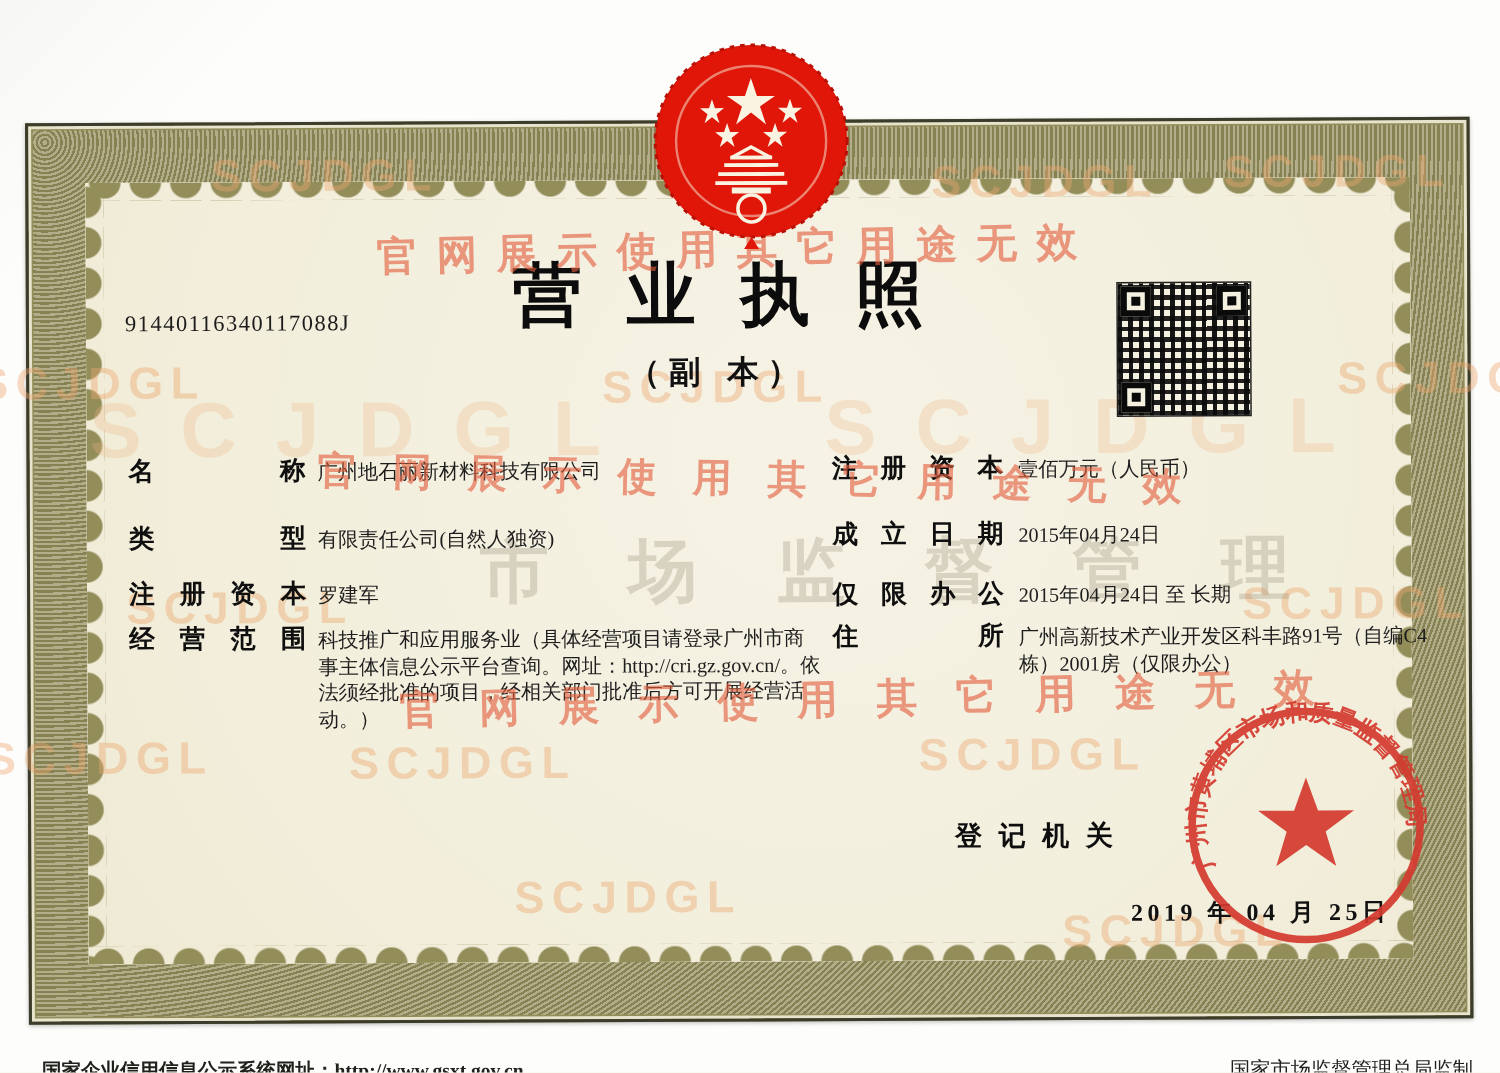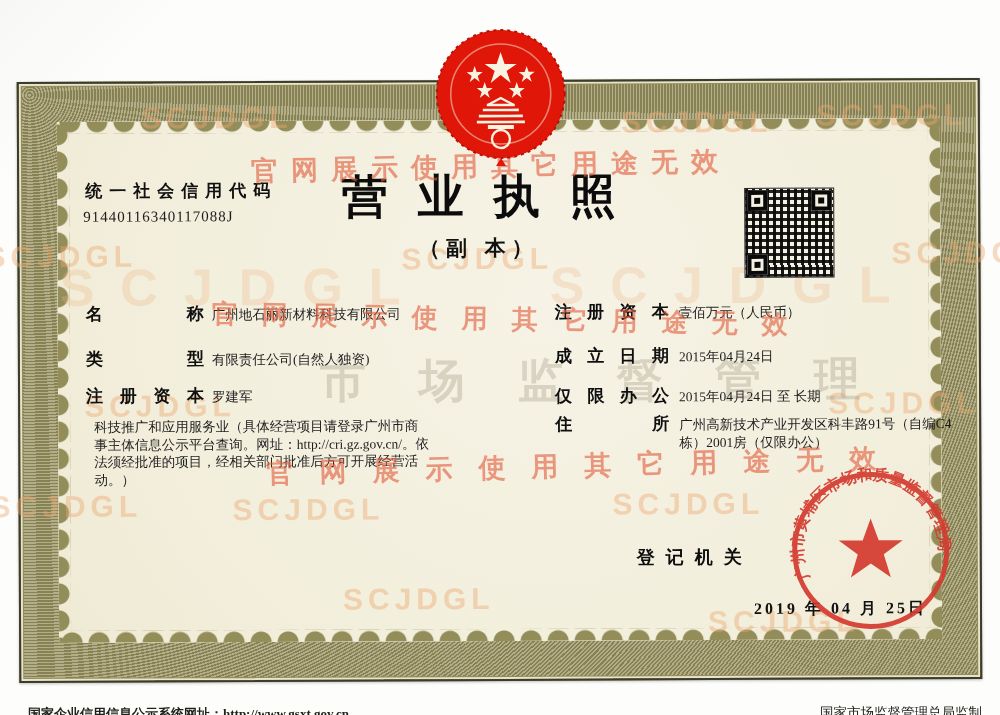--- a/index.html
+++ b/index.html
@@ -136,21 +136,20 @@
       <polygon points="99,40 101,46 107,46 102,50 104,56 99,52 94,56 96,50 91,46 97,46" fill="#fbf3e2"></polygon>
       <polygon points="57,56 59,62 65,62 60,66 62,72 57,68 52,72 54,66 49,62 55,62" fill="#fbf3e2"></polygon>
       <polygon points="89,56 91,62 97,62 92,66 94,72 89,68 84,72 86,66 81,62 87,62" fill="#fbf3e2"></polygon>
       <path d="M49 96 h48 M51 90 h44 M55 84 h36 M59 79 h28" stroke="#fbf3e2" stroke-width="2.6"></path>
       <path d="M60 79 l13 -7 l13 7" fill="none" stroke="#fbf3e2" stroke-width="2.2"></path>
       <rect x="60" y="99" width="26" height="4" fill="#fbf3e2"></rect>
       <circle cx="73" cy="113" r="9" fill="none" stroke="#fbf3e2" stroke-width="2.4"></circle>
       <path d="M73 132 l-5 8 h10 z" fill="#df1608"></path>
     </svg>
 
-    <div class="ccode-label">统一社会信用代码</div>
     <div class="ccode-value">91440116340117088J</div>
 
     <div class="title">营业执照</div>
     <div class="subtitle">（副  本）</div>
 
     <div class="qr">
       <div class="finder tl"></div>
       <div class="finder tr"></div>
       <div class="finder bl"></div>
     </div>
@@ -161,20 +160,21 @@
     </div>
     <div class="row l" style="top:266px;">
       <span class="label">类型</span>
       <span class="value">有限责任公司(自然人独资)</span>
     </div>
     <div class="row l" style="top:303px;">
       <span class="label">注册资本</span>
       <span class="value">罗建军</span>
     </div>
     <div class="row l" style="top:333px;">
+      <span class="label">经营范围</span>
       <span class="value">科技推广和应用服务业（具体经营项目请登录广州市商事主体信息公示平台查询。网址：http://cri.gz.gov.cn/。依法须经批准的项目，经相关部门批准后方可开展经营活动。）</span>
     </div>
 
     <div class="row r" style="top:221px;">
       <span class="label">注册资本</span>
       <span class="value">壹佰万元（人民币）</span>
     </div>
     <div class="row r" style="top:265px;">
       <span class="label">成立日期</span>
       <span class="value">2015年04月24日</span>

